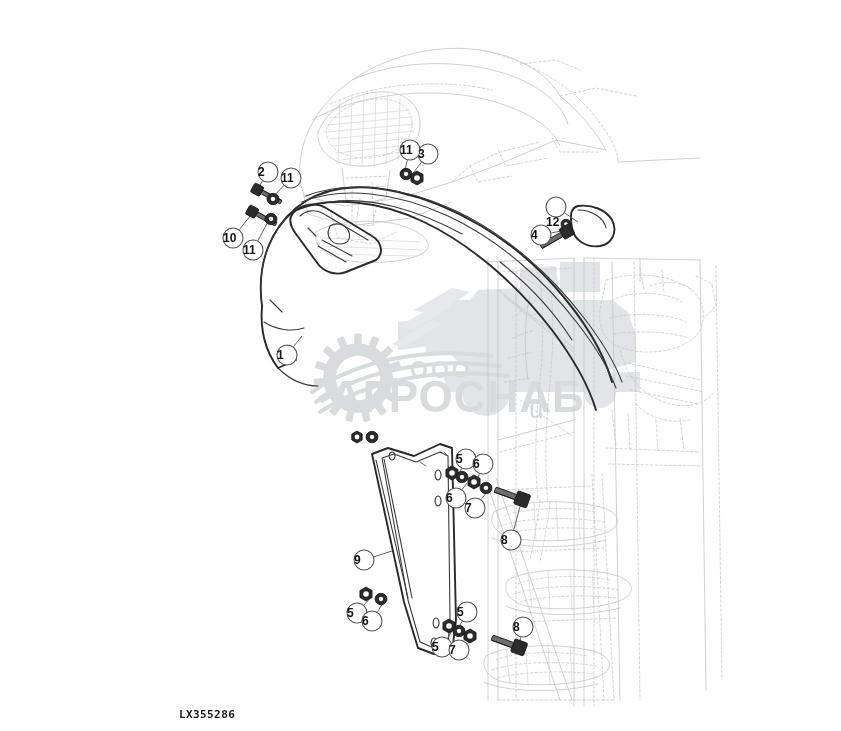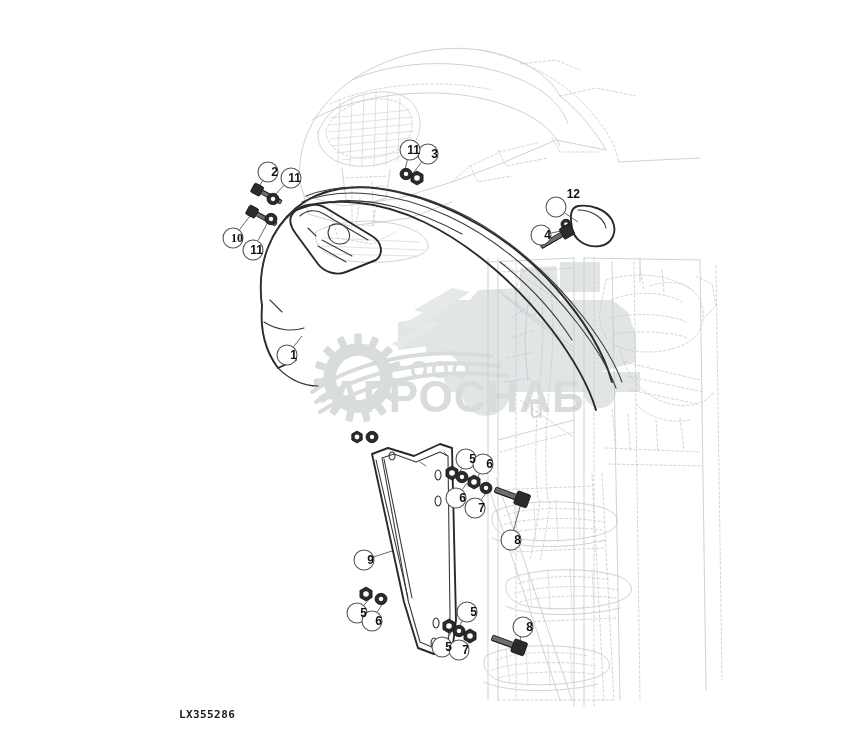--- a/index.html
+++ b/index.html
@@ -15,21 +15,21 @@
     position:absolute;left:167px;top:708px;
     font-family:"DejaVu Sans Mono", monospace;
     font-size:11px;font-weight:bold;letter-spacing:.4px;color:#1b1b1b;
     white-space:nowrap;
     margin-left:12px;
   }
   .callout-label{
     position:absolute;
     font-family:"Liberation Sans", sans-serif;
     font-size:12px;font-weight:bold;color:#111;
-    width:20px;height:20px;line-height:20px;text-align:right;
+    width:20px;height:20px;line-height:20px;text-align:left;
     pointer-events:none;
   }
   .wm{position:absolute;pointer-events:none;}
   .wm-text{
     font-family:"Liberation Sans", sans-serif;
     font-weight:bold;fill:#d9dcdc;
   }
 </style>
 </head>
 <body>
@@ -483,24 +483,24 @@
         <circle cx="523" cy="627" r="10" class="cc"></circle>
       </g>
   </svg>
 
   <div id="callout-text-layer">
       <div class="callout-label" style="left: 277px; top: 345px;">1</div>
       <div class="callout-label" style="left: 258px; top: 162px;">2</div>
       <div class="callout-label" style="left: 418px; top: 144px;">3</div>
       <div class="callout-label" style="left: 531px; top: 225px;">4</div>
       <div class="callout-label" style="left: 281px; top: 168px;">11</div>
-      <div class="callout-label" style="left: 223px; top: 228px; font-family: Liberation Serif, serif;">10</div>
+      <div class="callout-label" style="left: 223px; top: 228px;">10</div>
       <div class="callout-label" style="left: 243px; top: 240px;">11</div>
       <div class="callout-label" style="left: 400px; top: 140px;">11</div>
-      <div class="callout-label" style="left: 546px; top: 184px; margin-left: 14px;">12</div>
+      <div class="callout-label" style="left: 546px; top: 212px;">12</div>
       <div class="callout-label" style="left: 354px; top: 550px;">9</div>
       <div class="callout-label" style="left: 456px; top: 449px;">5</div>
       <div class="callout-label" style="left: 473px; top: 454px;">6</div>
       <div class="callout-label" style="left: 446px; top: 488px;">6</div>
       <div class="callout-label" style="left: 465px; top: 498px;">7</div>
       <div class="callout-label" style="left: 501px; top: 530px;">8</div>
       <div class="callout-label" style="left: 347px; top: 603px;">5</div>
       <div class="callout-label" style="left: 362px; top: 611px;">6</div>
       <div class="callout-label" style="left: 457px; top: 602px;">5</div>
       <div class="callout-label" style="left: 432px; top: 637px;">5</div>

